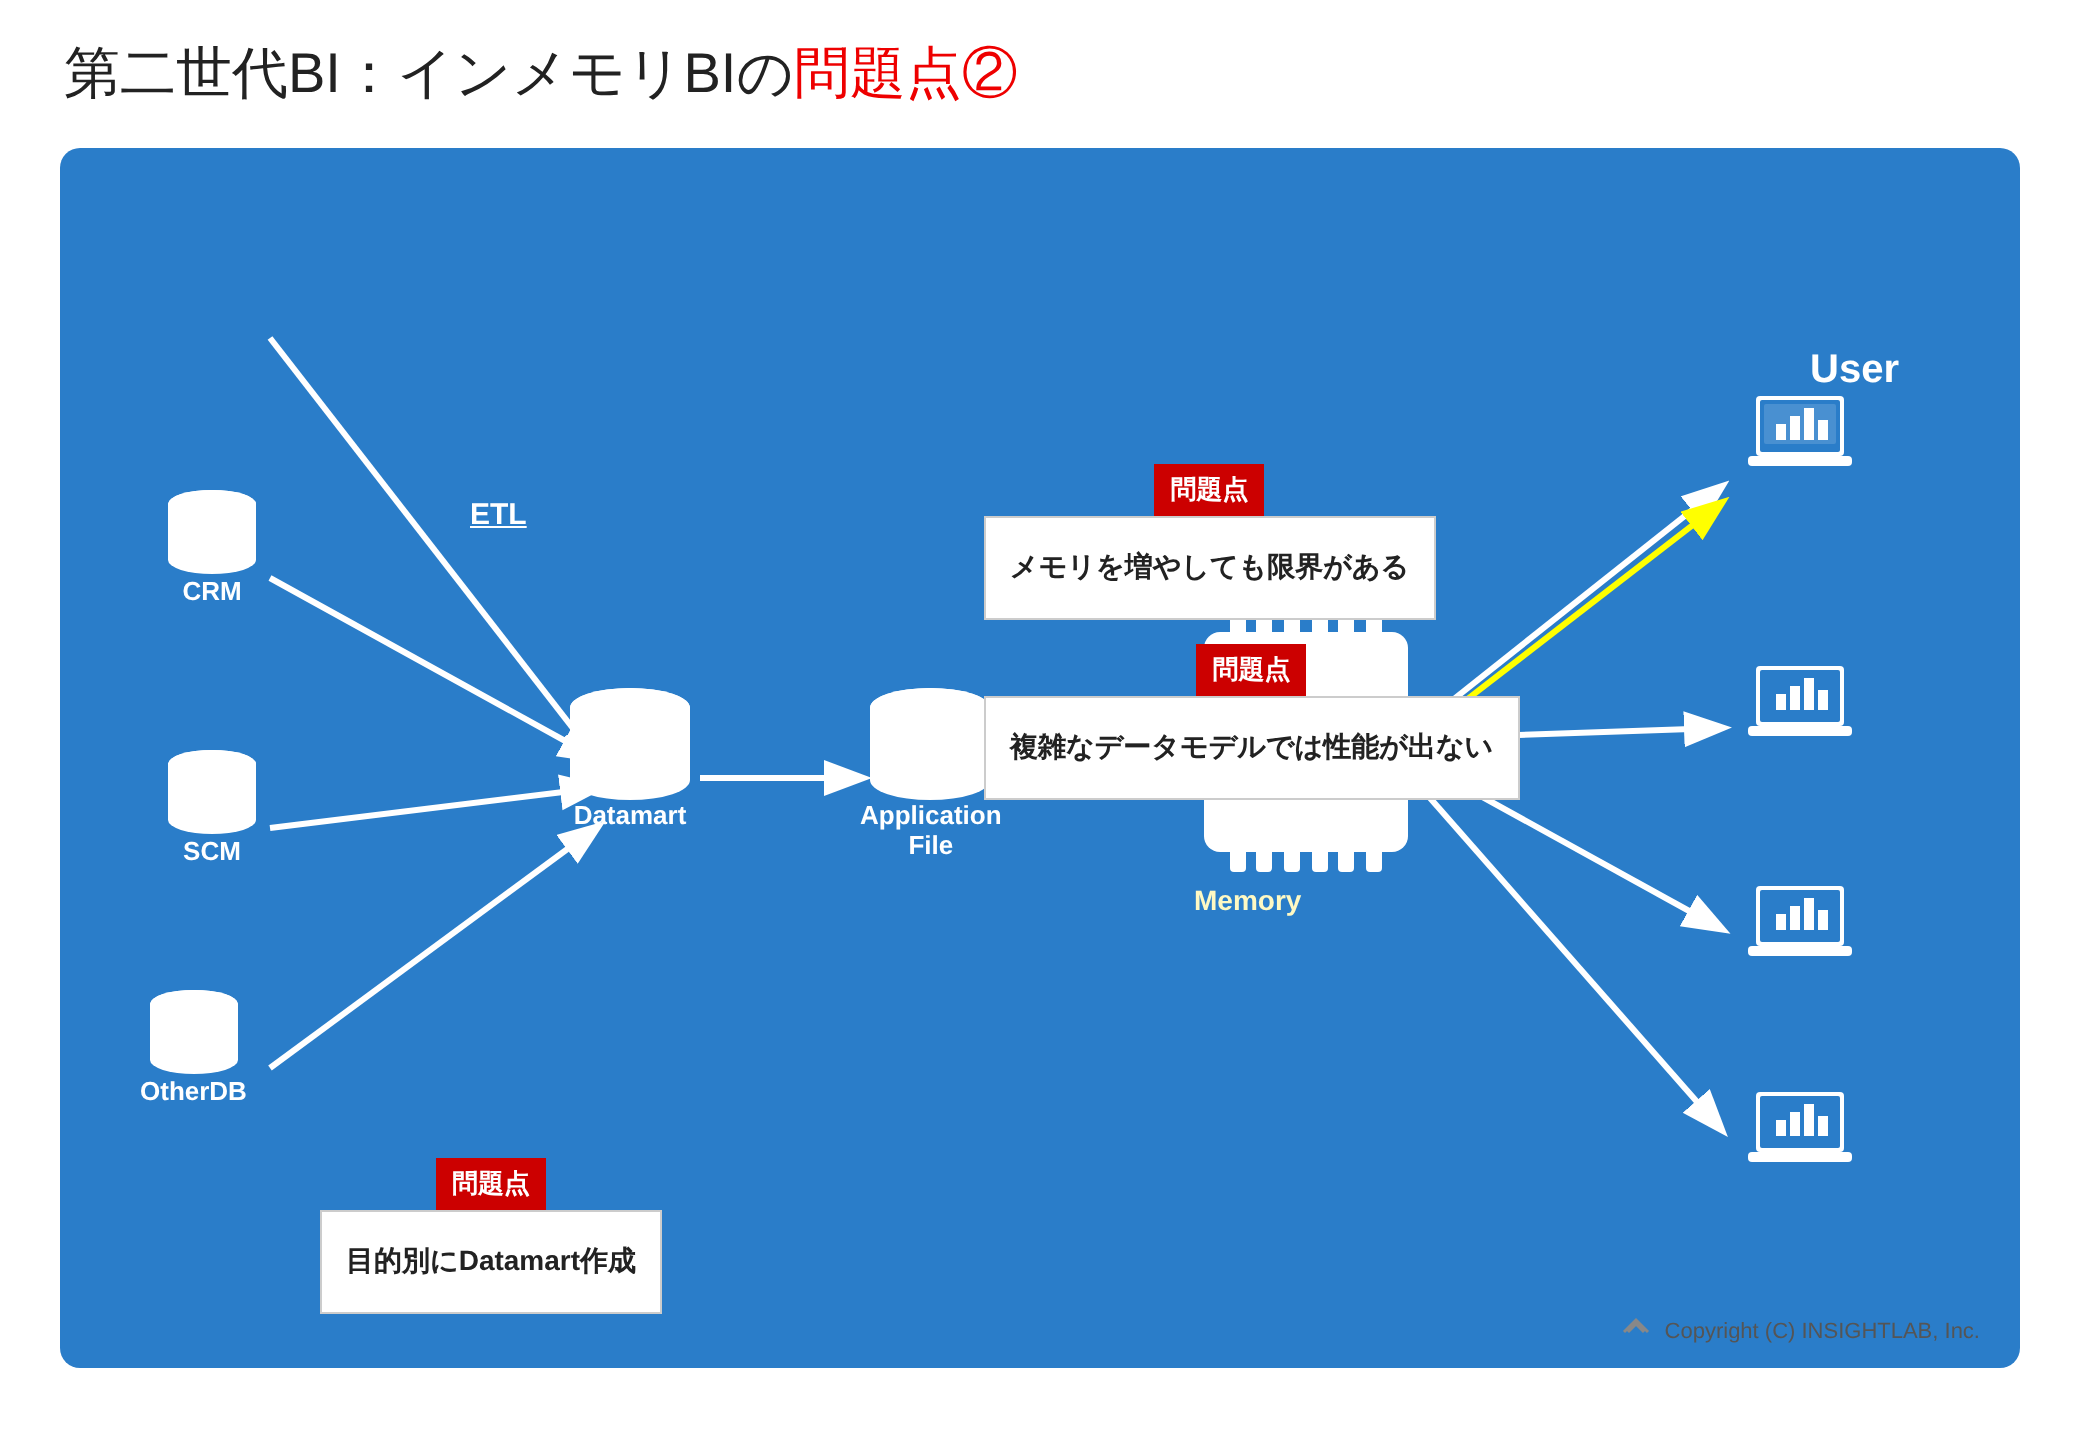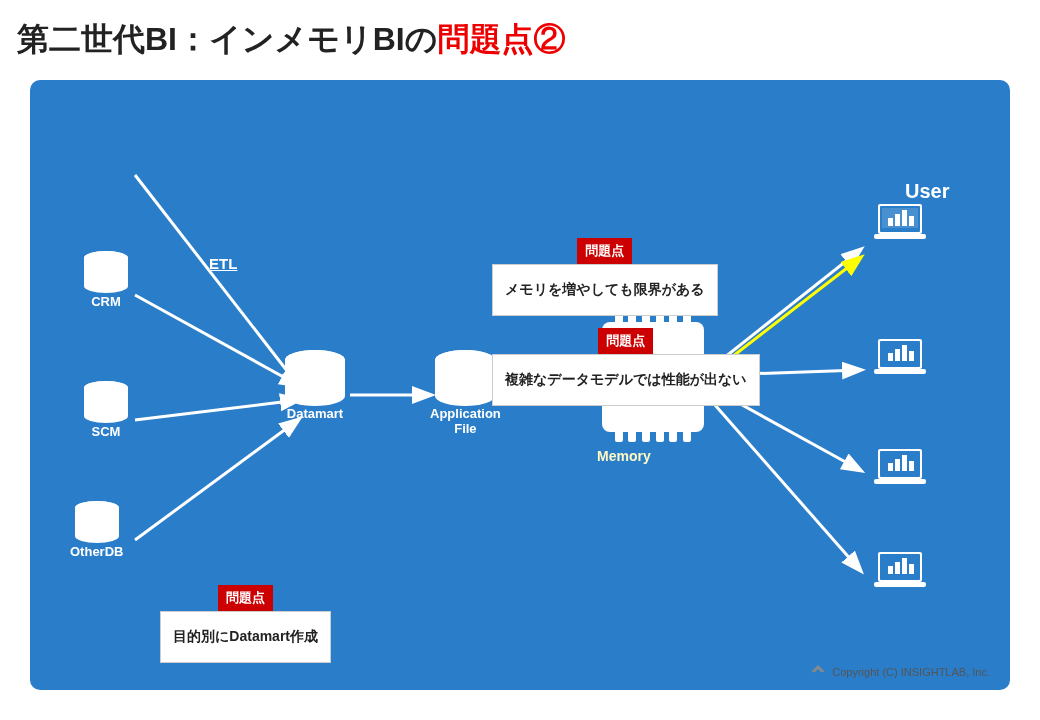--- a/index.html
+++ b/index.html
@@ -5,23 +5,23 @@
     * { margin: 0; padding: 0; box-sizing: border-box; }
     body {
       width: 1040px;
       height: 720px;
       background: #fff;
       font-family: 'Meiryo', 'Yu Gothic', 'MS Gothic', sans-serif;
       overflow: hidden;
     }
 
     .page-title {
-      padding: 18px 40px 10px 17px;
-      font-size: 32px;
-      font-weight: bold;
+      padding: 18px 40px 10px 32px;
+      font-size: 28px;
+      font-weight: normal;
       color: #222;
     }
     .page-title .highlight {
       color: #e00;
     }
 
     .diagram-area {
       margin: 8px 30px 10px 30px;
       background: #2a7dc9;
       border-radius: 10px;
@@ -236,21 +236,21 @@
       <svg viewBox="0 0 52 44" fill="white">
           <ellipse cx="26" cy="8" rx="22" ry="7"></ellipse>
           <rect x="4" y="8" width="44" height="28"></rect>
           <ellipse cx="26" cy="36" rx="22" ry="7"></ellipse>
           <ellipse cx="26" cy="8" rx="22" ry="7" fill="white"></ellipse>
         </svg>
     </div>
     <span>OtherDB</span>
   </div>
 
-  <div style="position:absolute;top:175px;left:179px;color:#fff;font-size:15px;font-weight:bold;text-decoration:underline;">ETL</div>
+  <div style="position:absolute;top:175px;left:205px;color:#fff;font-size:15px;font-weight:bold;text-decoration:underline;">ETL</div>
 
   <div class="datamart-icon">
     <div class="db-cylinder">
       <svg viewBox="0 0 70 56" fill="white">
           <ellipse cx="35" cy="10" rx="30" ry="10"></ellipse>
           <rect x="5" y="10" width="60" height="36"></rect>
           <ellipse cx="35" cy="46" rx="30" ry="10"></ellipse>
           <ellipse cx="35" cy="10" rx="30" ry="10" fill="white"></ellipse>
         </svg>
     </div>

